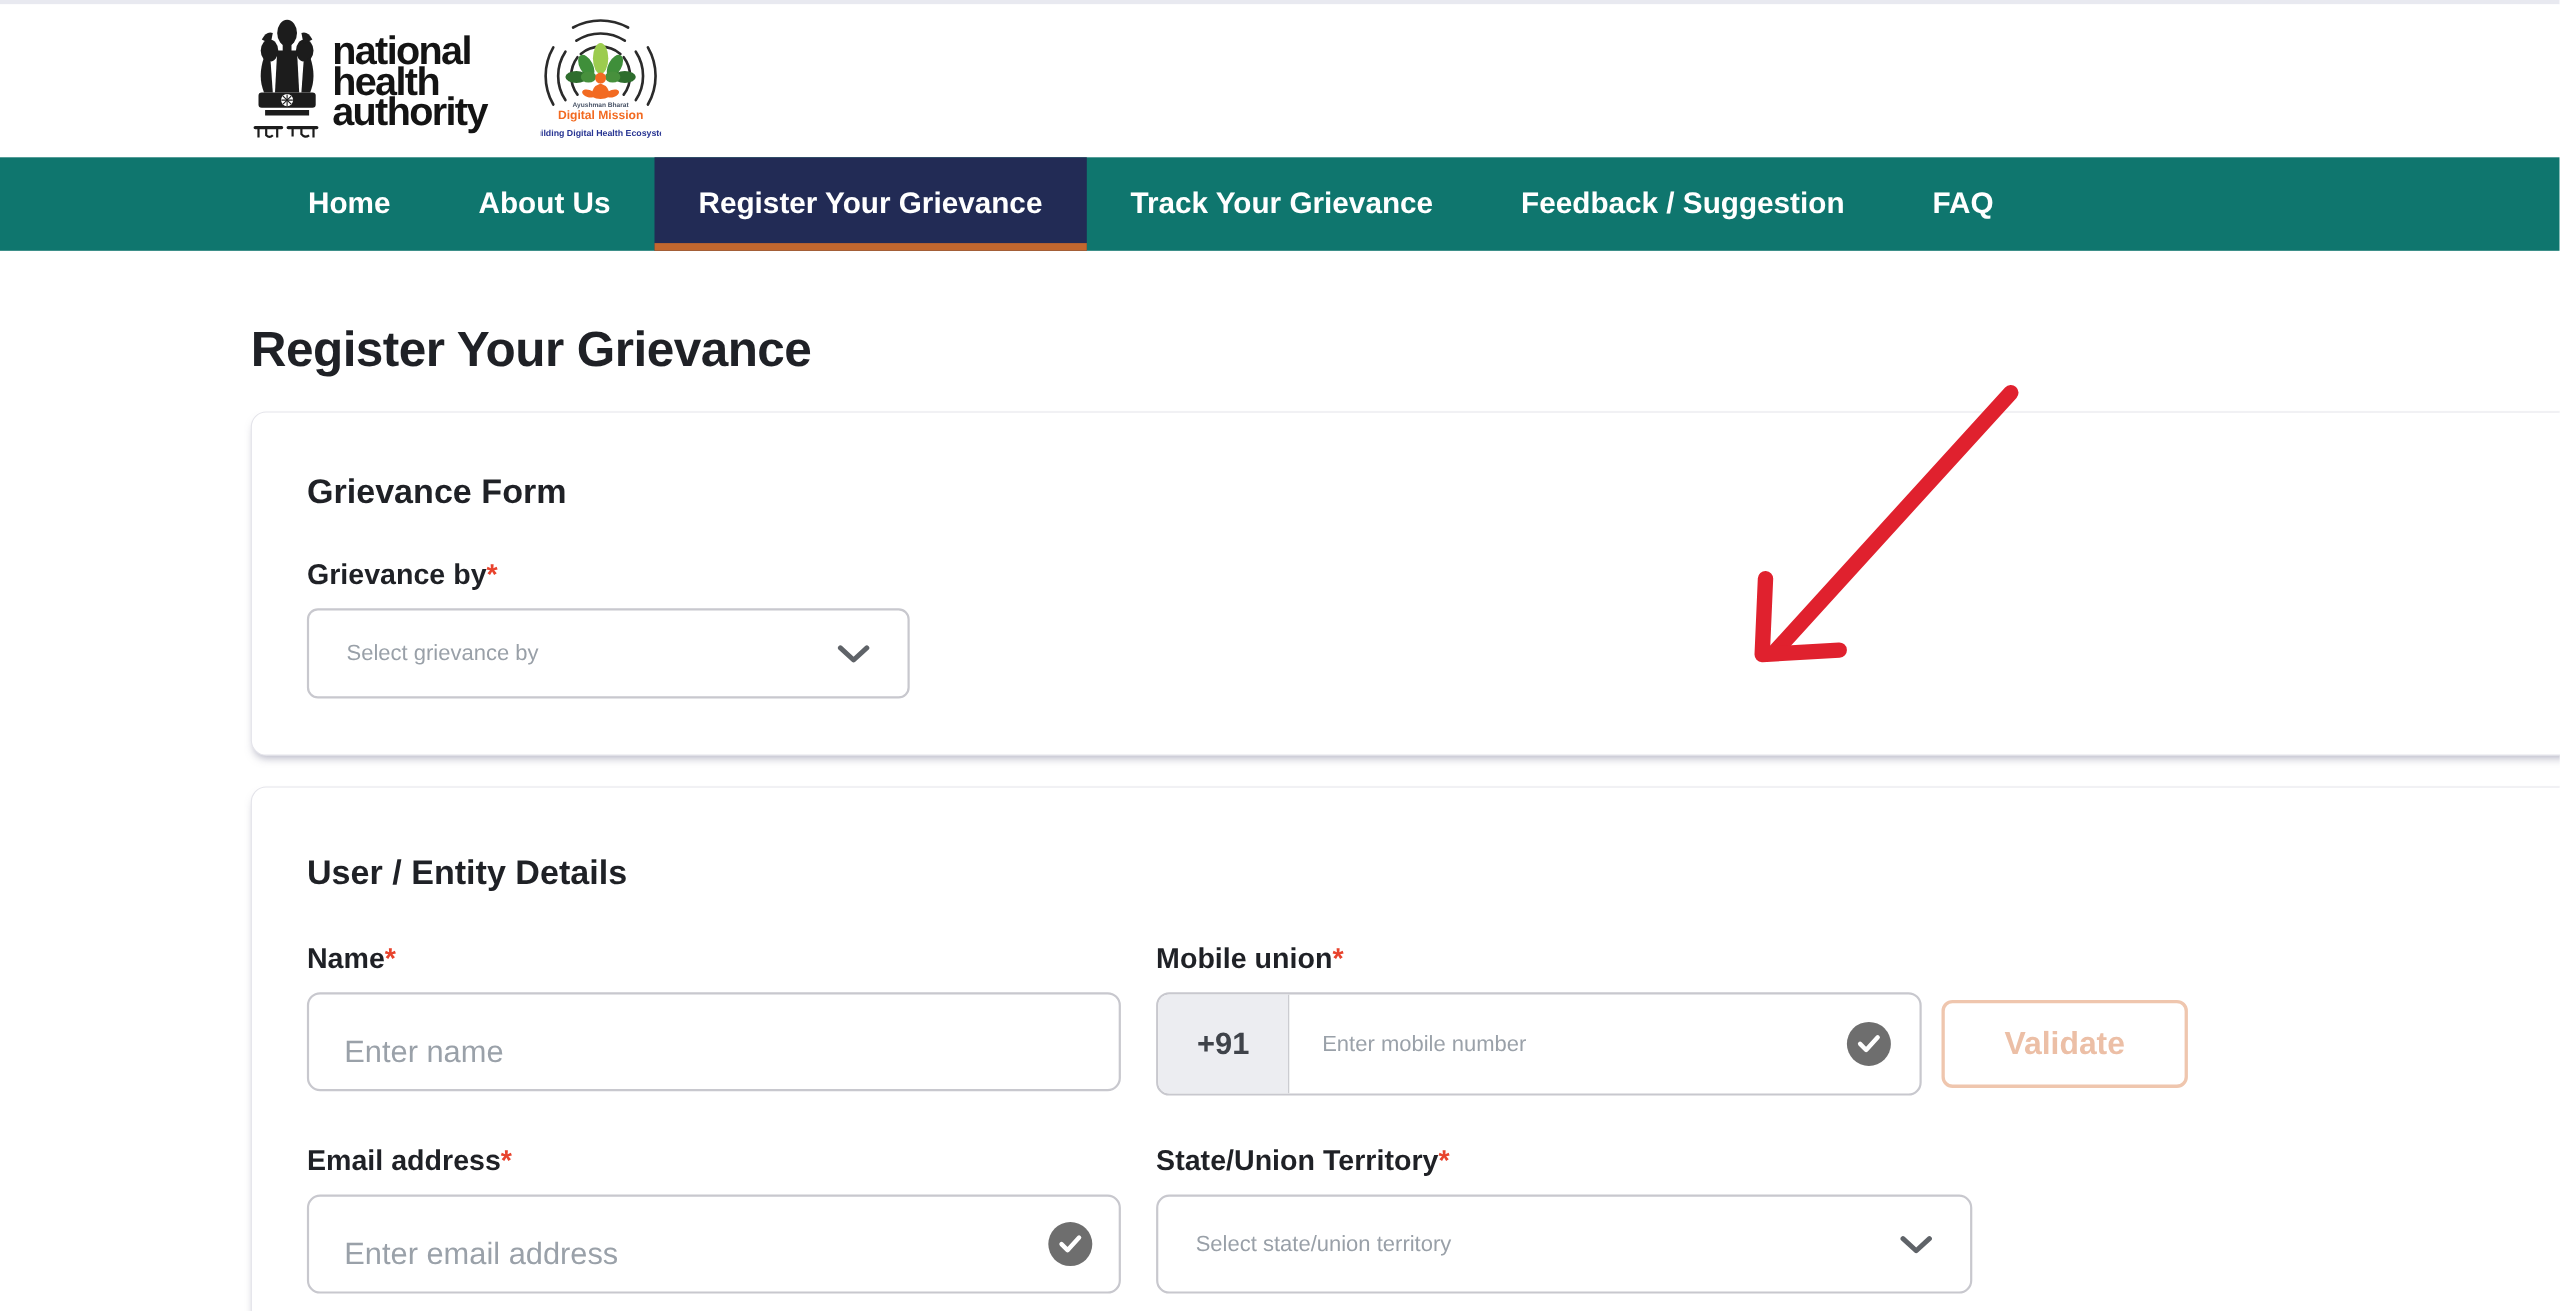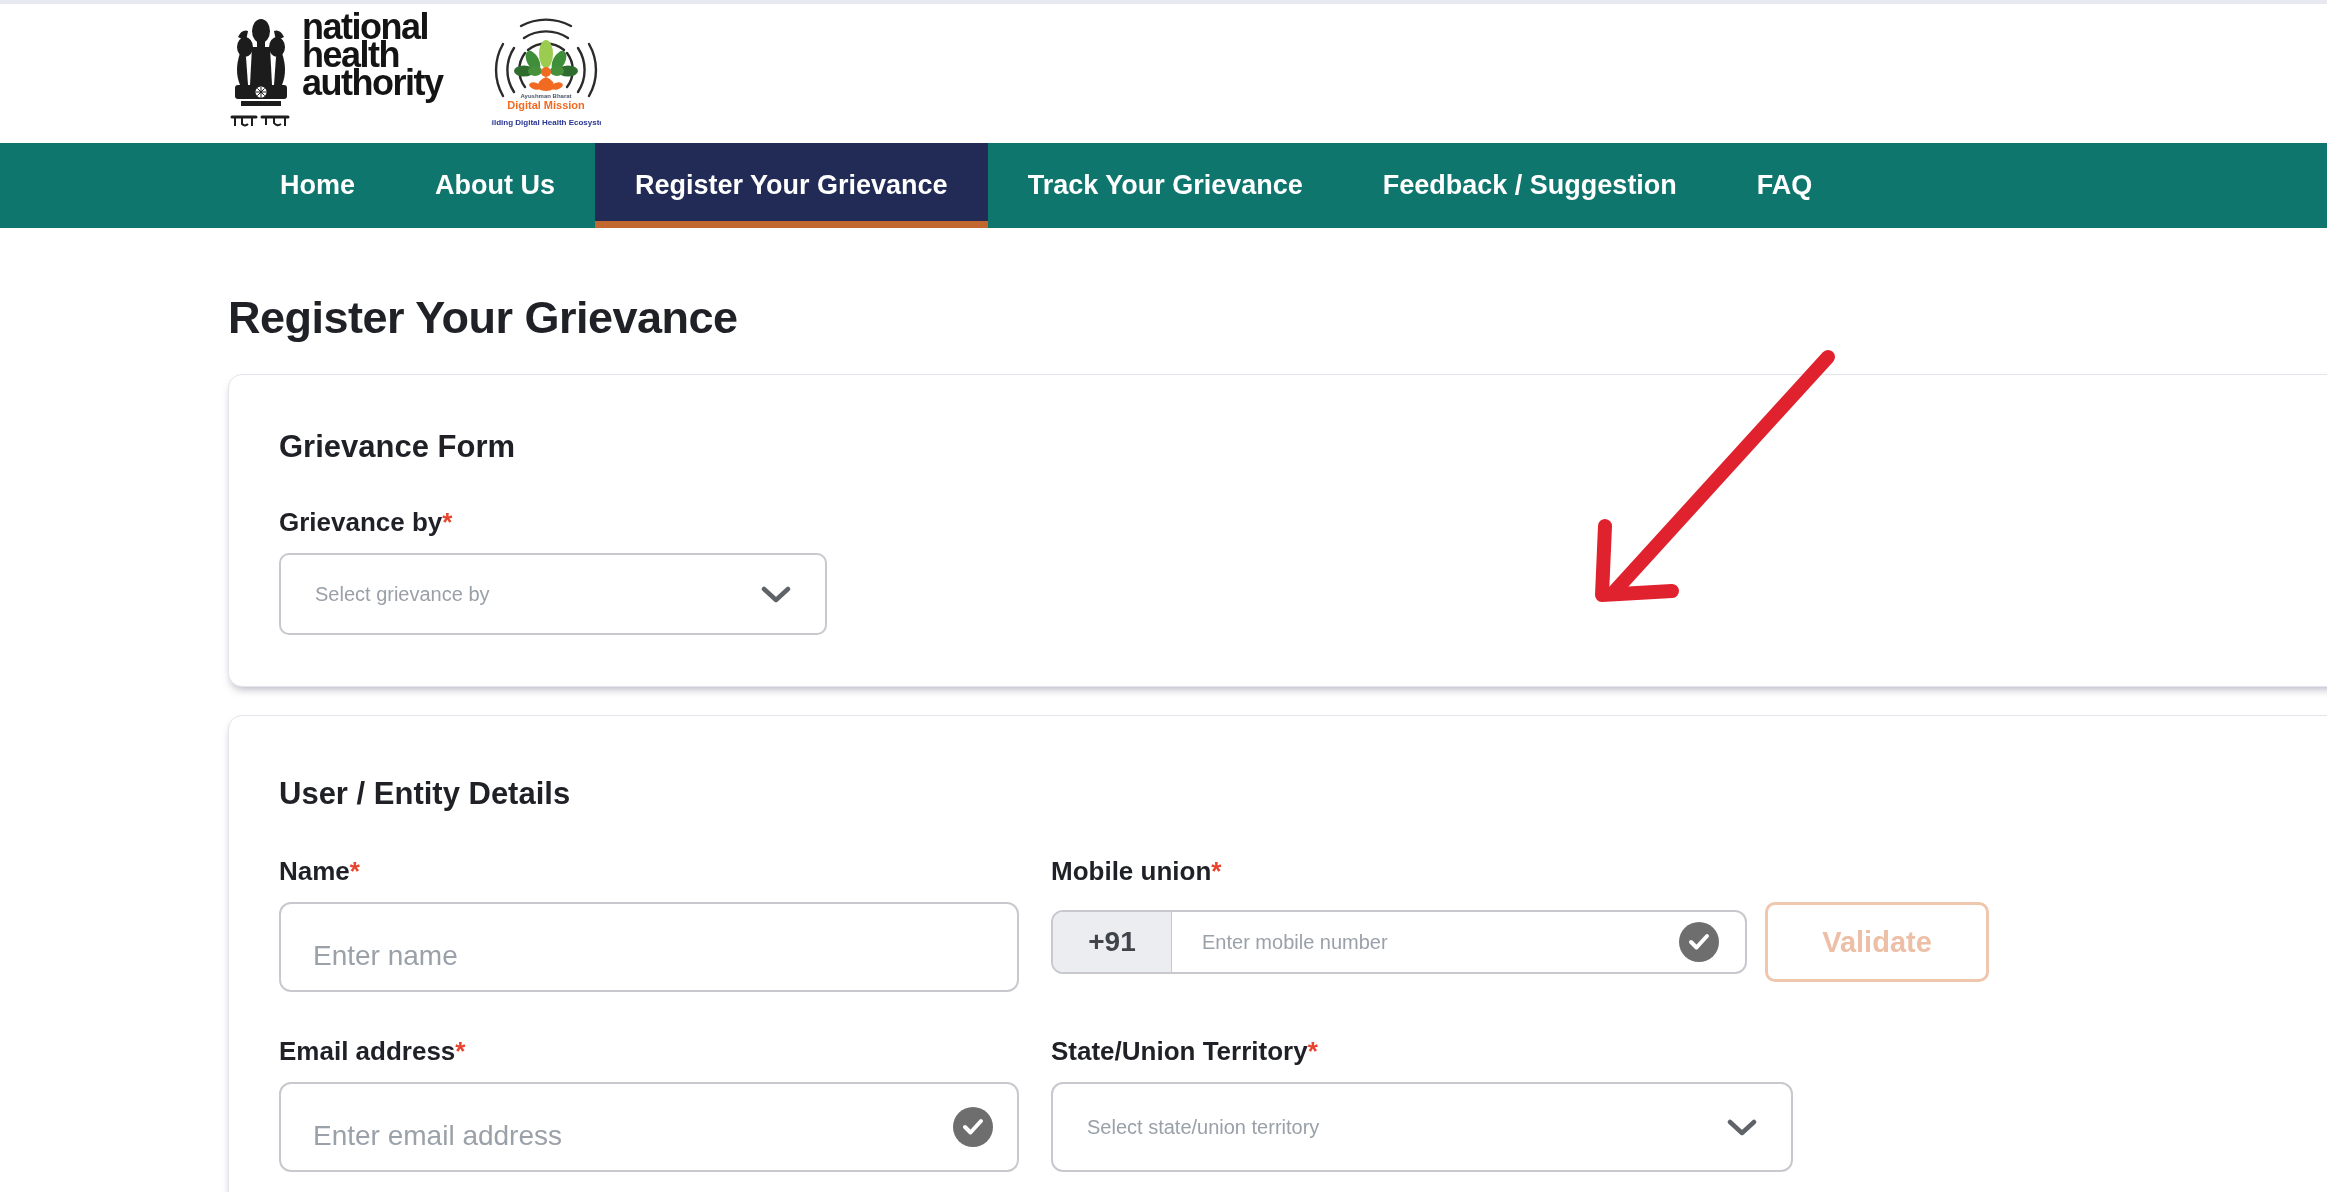--- a/index.html
+++ b/index.html
@@ -12,21 +12,21 @@
   }
   .top-strip { height: 4px; background: #e8e9f0; }
 
   
   .site-header {
     height: 139px;
     display: flex; align-items: center;
     padding-left: 228px;
     background: #ffffff;
   }
-  .nha-logo { display: flex; cursor: pointer; }
+  .nha-logo { display: flex; align-items: center; cursor: pointer; }
   .nha-wordmark {
     margin-left: 8px;
     font-size: 36px; font-weight: bold;
     line-height: 28px; letter-spacing: -1.5px;
     color: #141414;
   }
   .abdm-logo { margin-left: 48px; cursor: pointer; }
 
   
   .main-nav {
@@ -103,21 +103,21 @@
   .check-badge {
     position: absolute; right: 26px; top: 50%; transform: translateY(-50%);
     width: 40px; height: 40px; border-radius: 50%;
     background: #6e6e6e;
     display: flex; align-items: center; justify-content: center;
   }
 
   .mobile-row { display: flex; align-items: center; }
   .mobile-group {
     position: relative;
-    width: 696px; height: 64px; box-sizing: border-box;
+    width: 696px; height: 94px; box-sizing: border-box;
     border: 2px solid #c8c8ce; border-radius: 12px;
     display: flex; overflow: hidden; background: #ffffff;
   }
   .prefix {
     width: 118px; flex: none;
     background: #ecedf1; border-right: 1px solid #c8c8ce;
     display: flex; align-items: center; justify-content: center;
     font-size: 28px; font-weight: 600; color: #3f434a;
   }
   .mobile-input {

